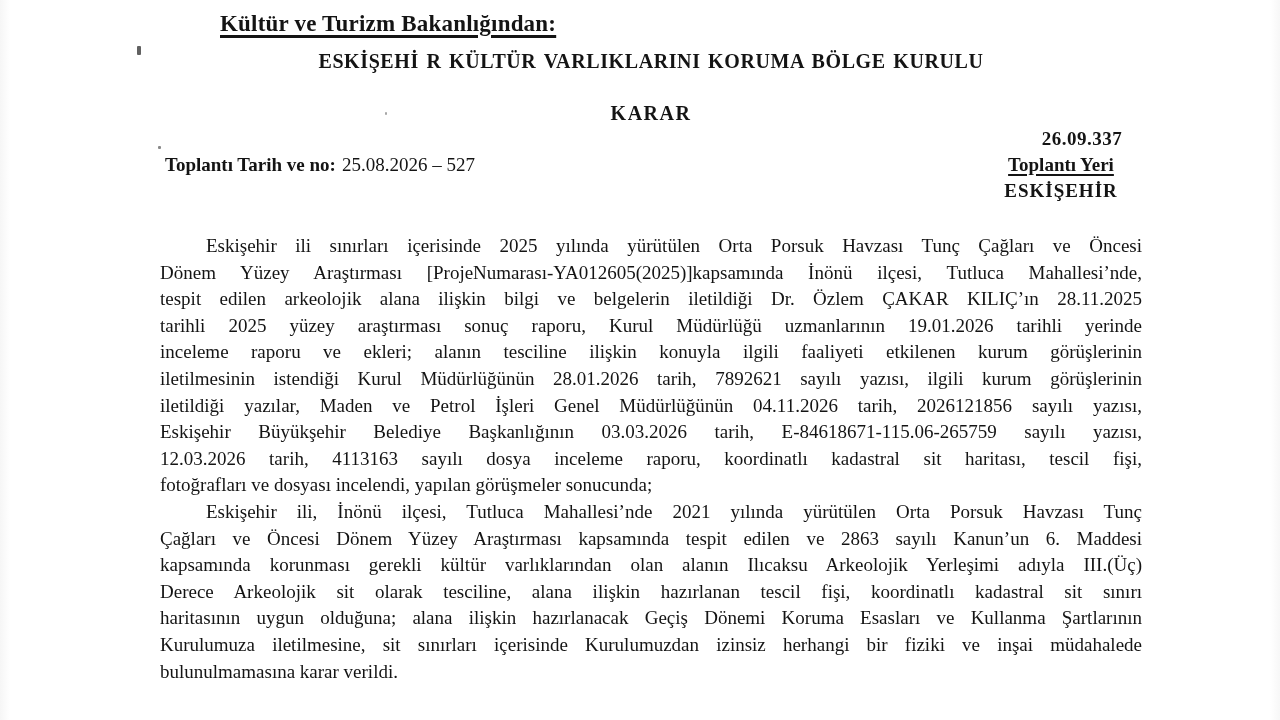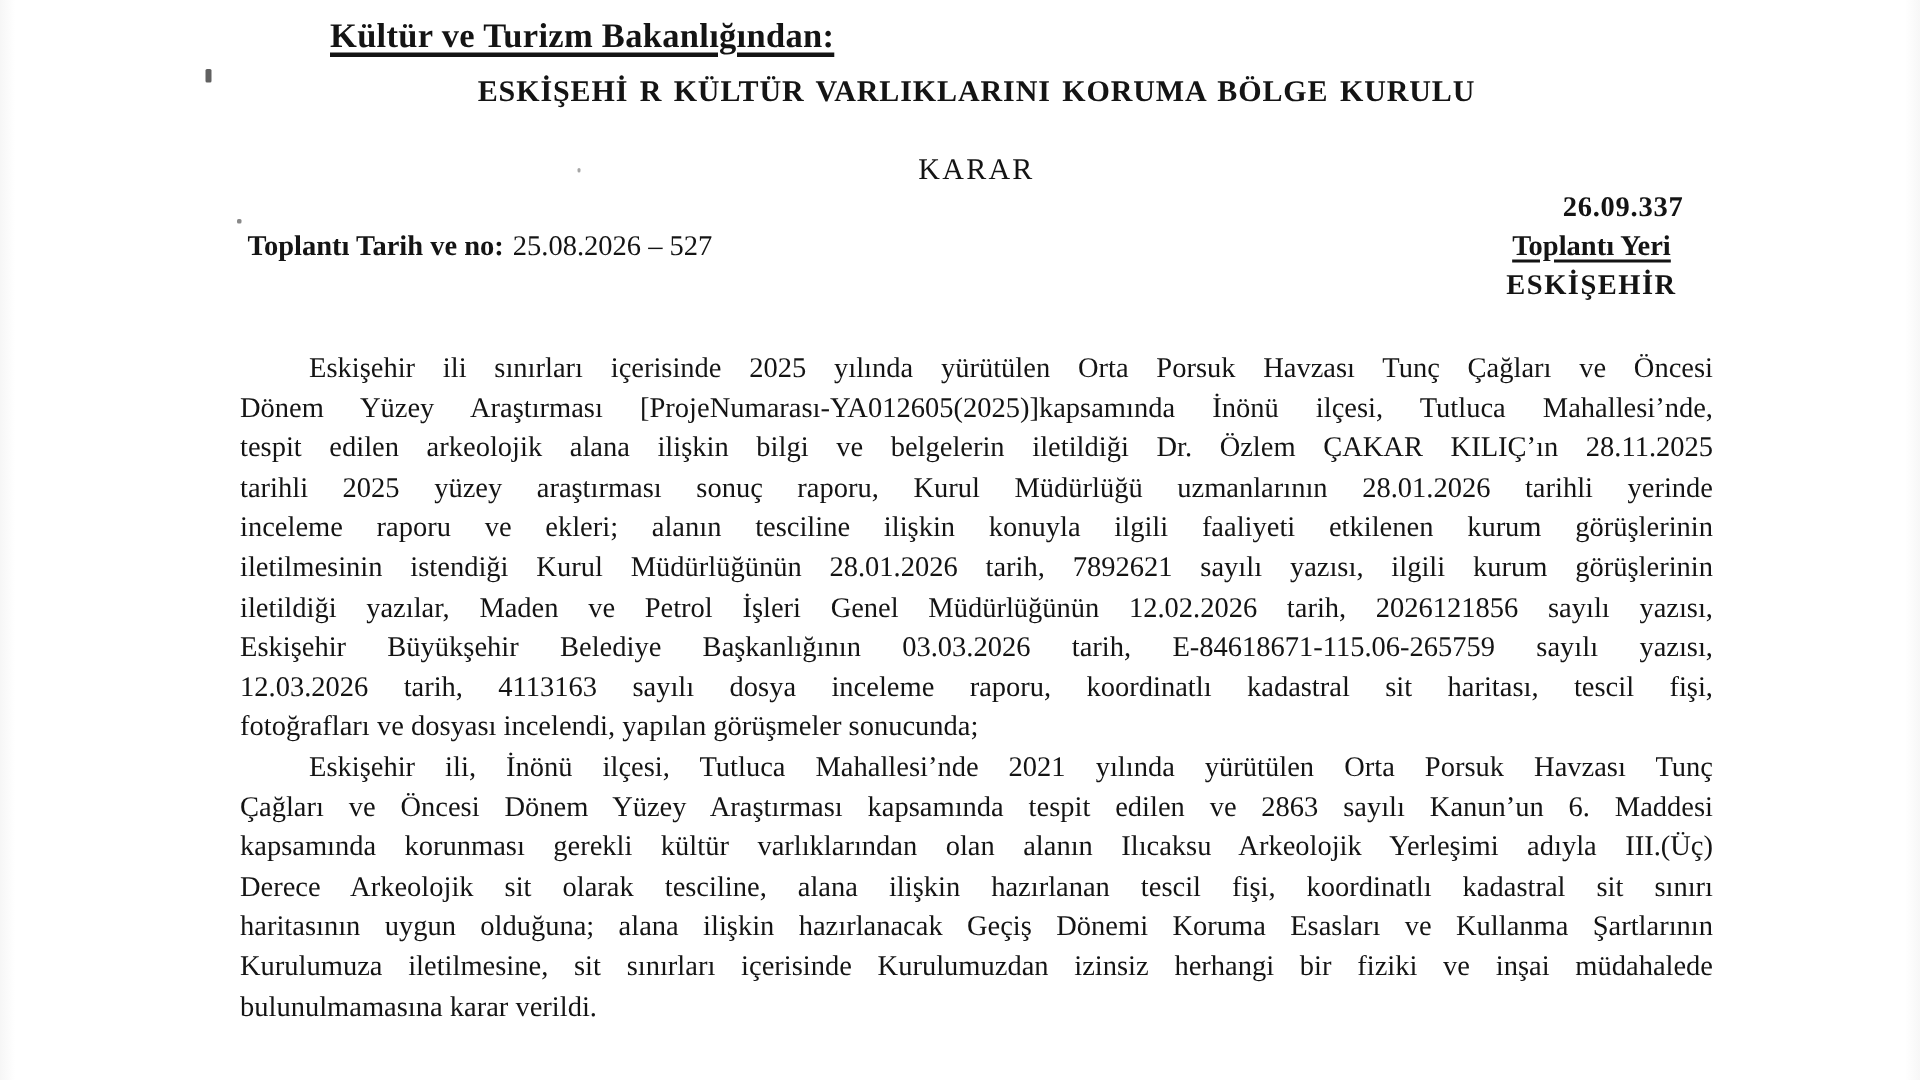--- a/index.html
+++ b/index.html
@@ -39,21 +39,21 @@
     letter-spacing: 0.6px;
     word-spacing: 2px;
   }
   .decision-heading {
     position: absolute;
     left: 160px;
     width: 982px;
     top: 102px;
     text-align: center;
     font-size: 20px;
-    font-weight: normal;
+    font-weight: bold;
     letter-spacing: 1.5px;
   }
   .meta-left {
     position: absolute;
     left: 165px;
     top: 151px;
     font-size: 19px;
     line-height: 27px;
   }
   .meta-left .label {
@@ -140,24 +140,24 @@
     <div class="doc-number">26.09.337</div>
     <div class="meeting-place-label">Toplantı Yeri</div>
     <div class="meeting-place">ESKİŞEHİR</div>
   </div>
 
   <div class="document-body">
       <div class="paragraph">
         <div class="line first">Eskişehir ili sınırları içerisinde 2025 yılında yürütülen Orta Porsuk Havzası Tunç Çağları ve Öncesi</div>
         <div class="line">Dönem Yüzey Araştırması [ProjeNumarası-YA012605(2025)]kapsamında İnönü ilçesi, Tutluca Mahallesi’nde,</div>
         <div class="line">tespit edilen arkeolojik alana ilişkin bilgi ve belgelerin iletildiği Dr. Özlem ÇAKAR KILIÇ’ın 28.11.2025</div>
-        <div class="line">tarihli 2025 yüzey araştırması sonuç raporu, Kurul Müdürlüğü uzmanlarının 28.01.2026 tarihli yerinde</div>
+        <div class="line">tarihli 2025 yüzey araştırması sonuç raporu, Kurul Müdürlüğü uzmanlarının 19.01.2026 tarihli yerinde</div>
         <div class="line">inceleme raporu ve ekleri; alanın tesciline ilişkin konuyla ilgili faaliyeti etkilenen kurum görüşlerinin</div>
         <div class="line">iletilmesinin istendiği Kurul Müdürlüğünün 28.01.2026 tarih, 7892621 sayılı yazısı, ilgili kurum görüşlerinin</div>
-        <div class="line">iletildiği yazılar, Maden ve Petrol İşleri Genel Müdürlüğünün 12.02.2026 tarih, 2026121856 sayılı yazısı,</div>
+        <div class="line">iletildiği yazılar, Maden ve Petrol İşleri Genel Müdürlüğünün 04.11.2026 tarih, 2026121856 sayılı yazısı,</div>
         <div class="line">Eskişehir Büyükşehir Belediye Başkanlığının 03.03.2026 tarih, E-84618671-115.06-265759 sayılı yazısı,</div>
         <div class="line">12.03.2026 tarih, 4113163 sayılı dosya inceleme raporu, koordinatlı kadastral sit haritası, tescil fişi,</div>
         <div class="line last">fotoğrafları ve dosyası incelendi, yapılan görüşmeler sonucunda;</div>
       </div>
       <div class="paragraph">
         <div class="line first">Eskişehir ili, İnönü ilçesi, Tutluca Mahallesi’nde 2021 yılında yürütülen Orta Porsuk Havzası Tunç</div>
         <div class="line">Çağları ve Öncesi Dönem Yüzey Araştırması kapsamında tespit edilen ve 2863 sayılı Kanun’un 6. Maddesi</div>
         <div class="line">kapsamında korunması gerekli kültür varlıklarından olan alanın Ilıcaksu Arkeolojik Yerleşimi adıyla III.(Üç)</div>
         <div class="line">Derece Arkeolojik sit olarak tesciline, alana ilişkin hazırlanan tescil fişi, koordinatlı kadastral sit sınırı</div>
         <div class="line">haritasının uygun olduğuna; alana ilişkin hazırlanacak Geçiş Dönemi Koruma Esasları ve Kullanma Şartlarının</div>

